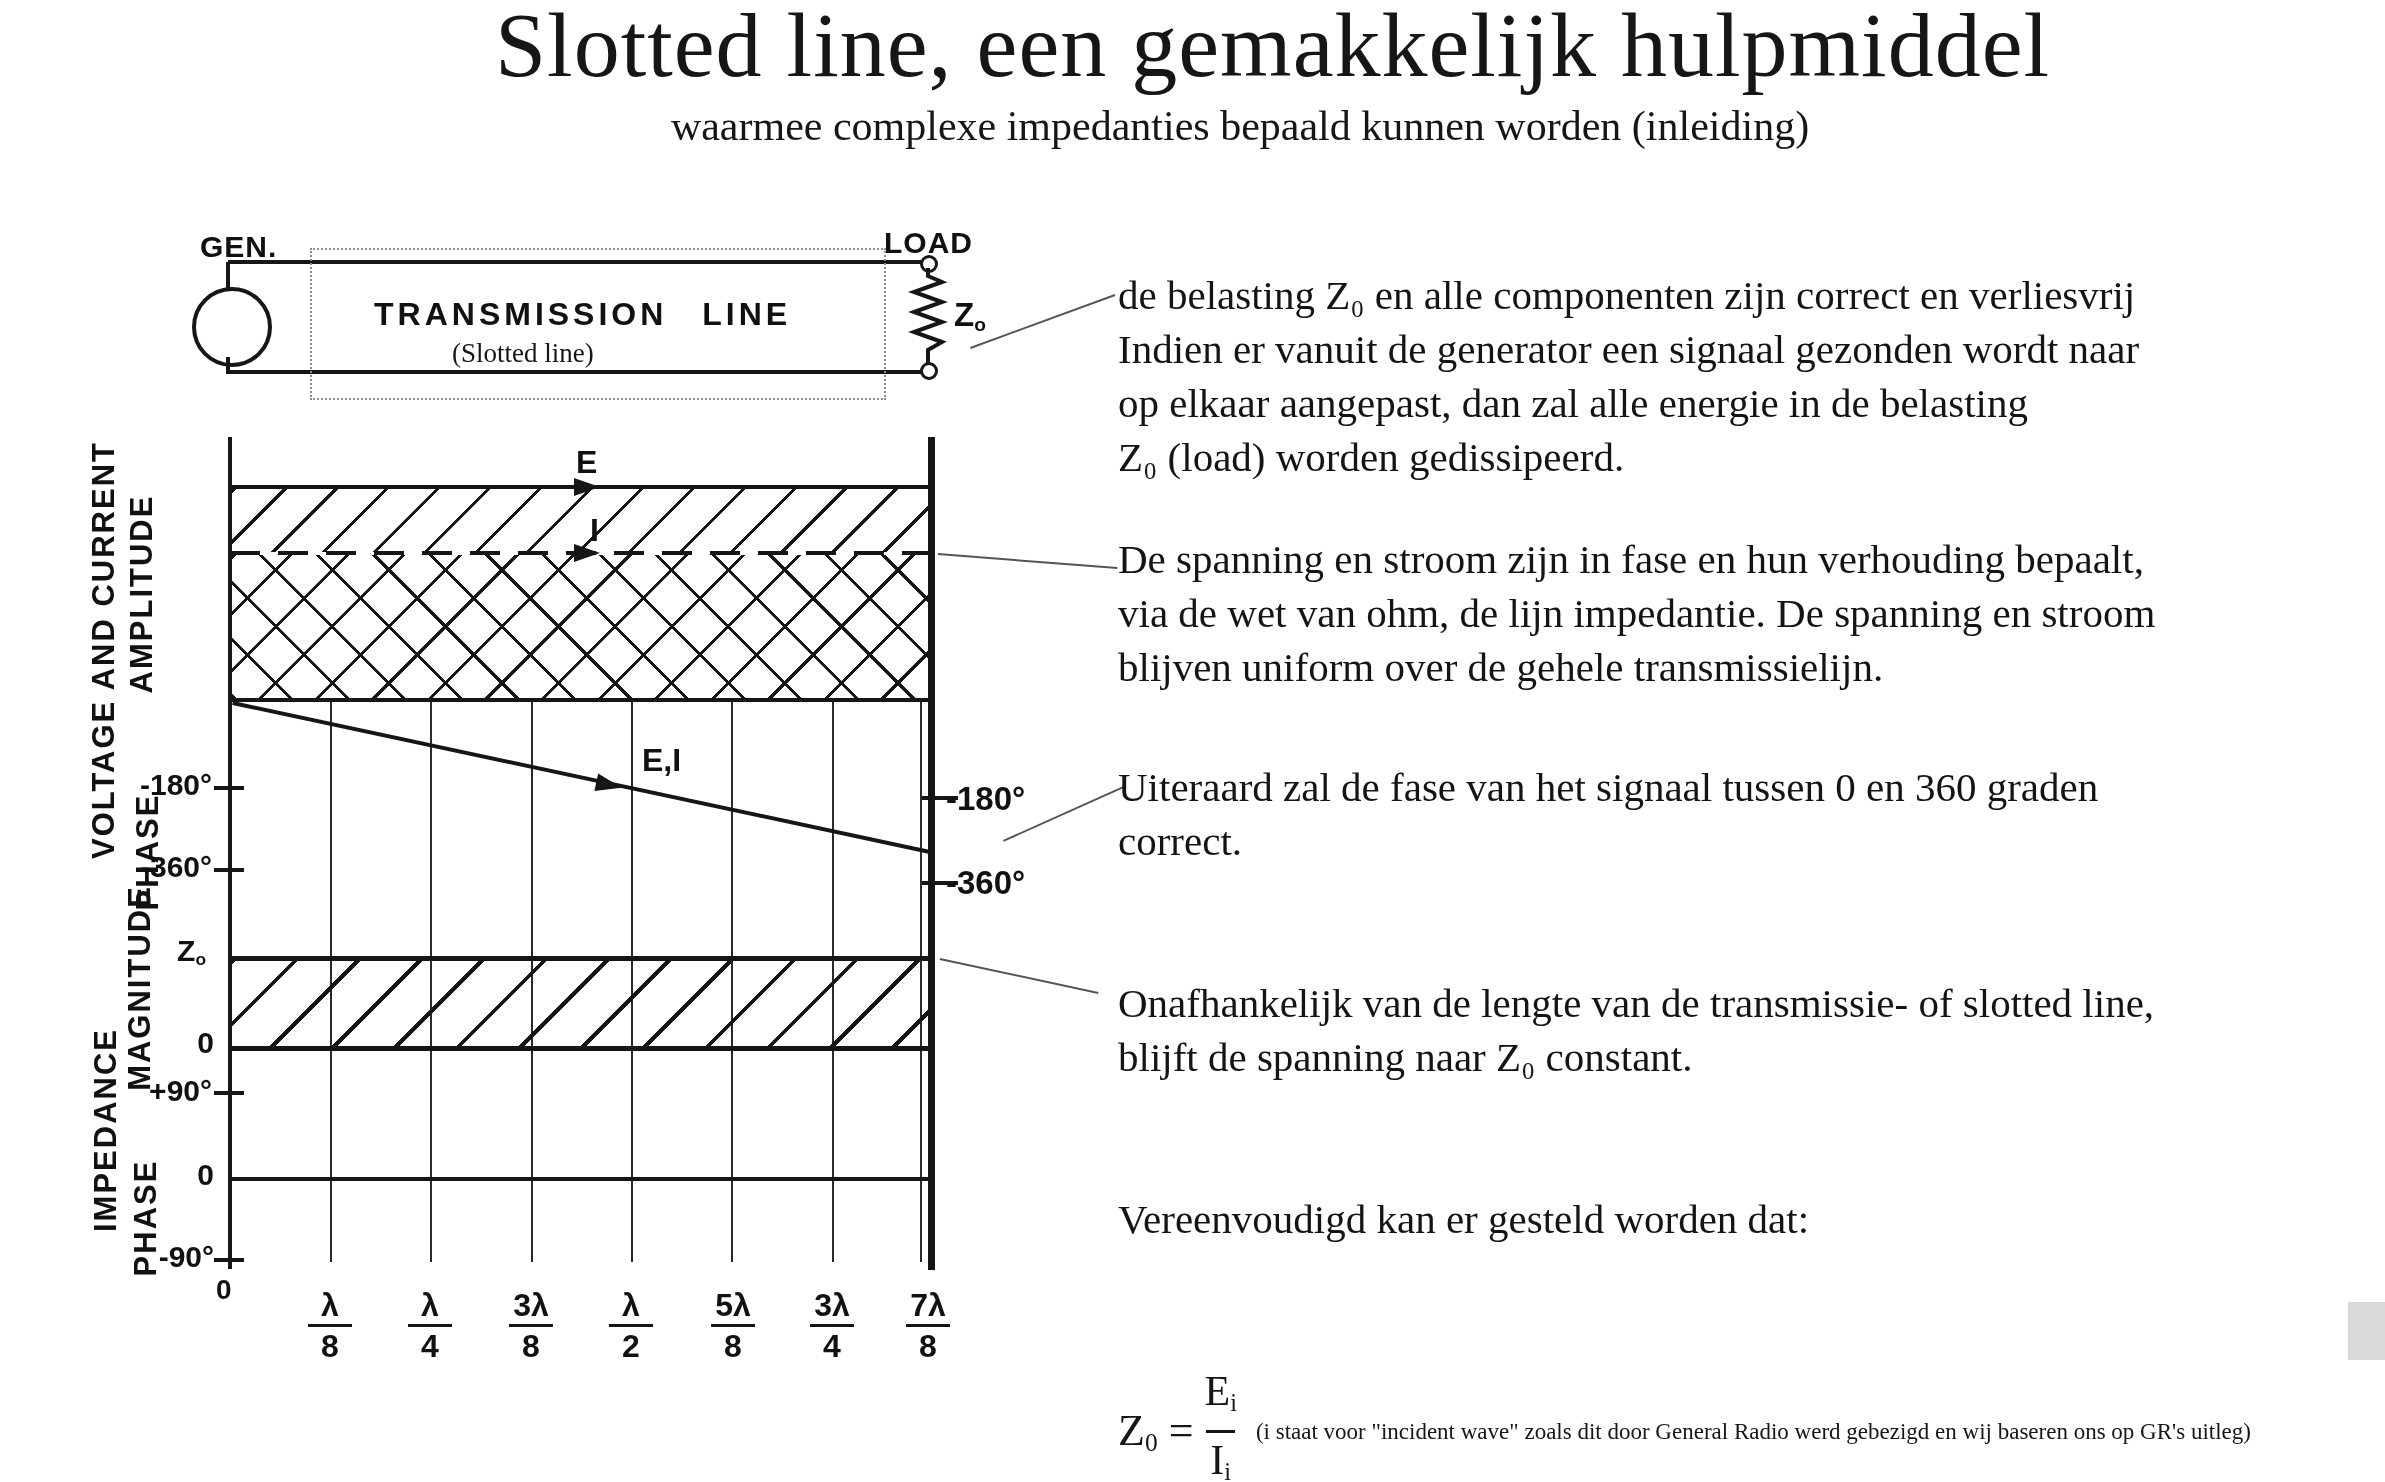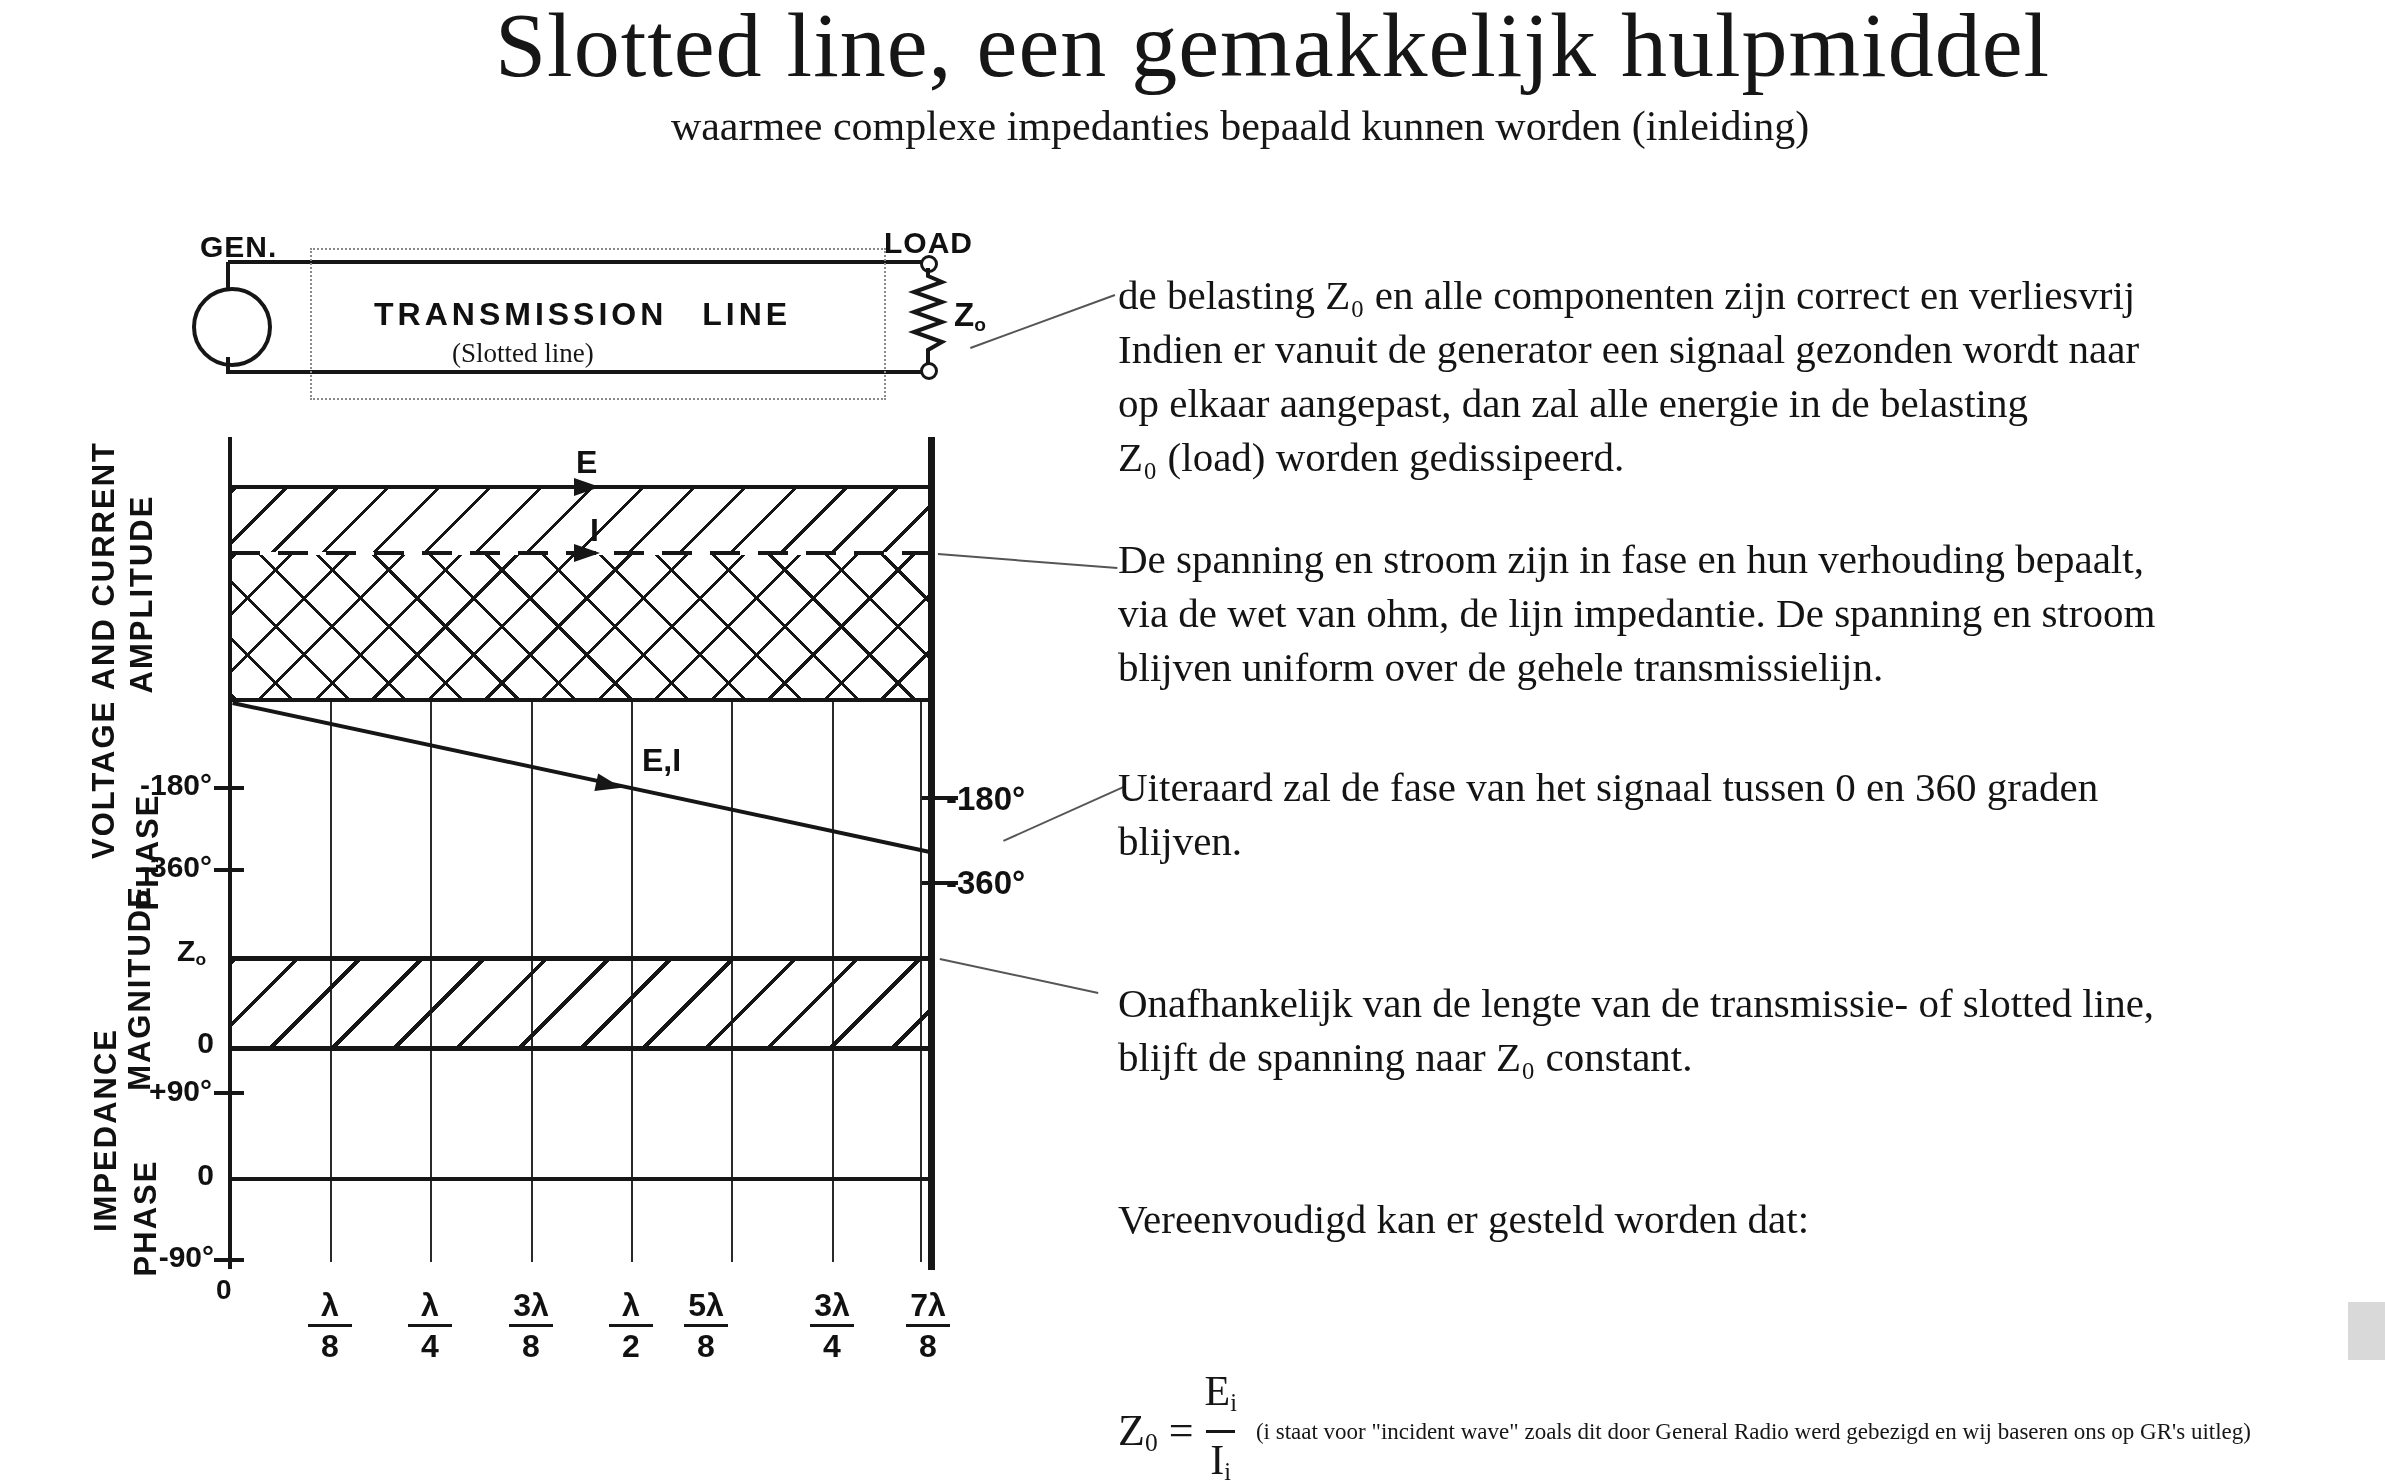--- a/index.html
+++ b/index.html
@@ -142,21 +142,21 @@
   <div class="frac" style="left:499px;">
       <div>3λ</div>
       <div class="bar"></div>
       <div>8</div>
     </div>
   <div class="frac" style="left:599px;">
       <div>λ</div>
       <div class="bar"></div>
       <div>2</div>
     </div>
-  <div class="frac" style="left:674px;">
+  <div class="frac" style="left:701px;">
       <div>5λ</div>
       <div class="bar"></div>
       <div>8</div>
     </div>
   <div class="frac" style="left:800px;">
       <div>3λ</div>
       <div class="bar"></div>
       <div>4</div>
     </div>
   <div class="frac" style="left:896px;">
@@ -176,21 +176,21 @@
     <div>op elkaar aangepast, dan zal alle energie in de belasting</div>
     <div>Z₀ (load) worden gedissipeerd.</div>
   </div>
   <div class="para" style="top:532px;">
     <div>De spanning en stroom zijn in fase en hun verhouding bepaalt,</div>
     <div>via de wet van ohm, de lijn impedantie. De spanning en stroom</div>
     <div>blijven uniform over de gehele transmissielijn.</div>
   </div>
   <div class="para" style="top:760px;">
     <div>Uiteraard zal de fase van het signaal tussen 0 en 360 graden</div>
-    <div>blijven.</div>
+    <div>correct.</div>
   </div>
   <div class="para" style="top:976px;">
     <div>Onafhankelijk van de lengte van de transmissie- of slotted line,</div>
     <div>blijft de spanning naar Z₀ constant.</div>
   </div>
   <div class="para" style="top:1192px;">Vereenvoudigd kan er gesteld worden dat:</div>
 
 
   <div class="abs nw" style="left:1118px;top:1368px;font-size:44px;">
     <span style="vertical-align:middle;"><span>Z</span><sub class="sm">0</sub>

